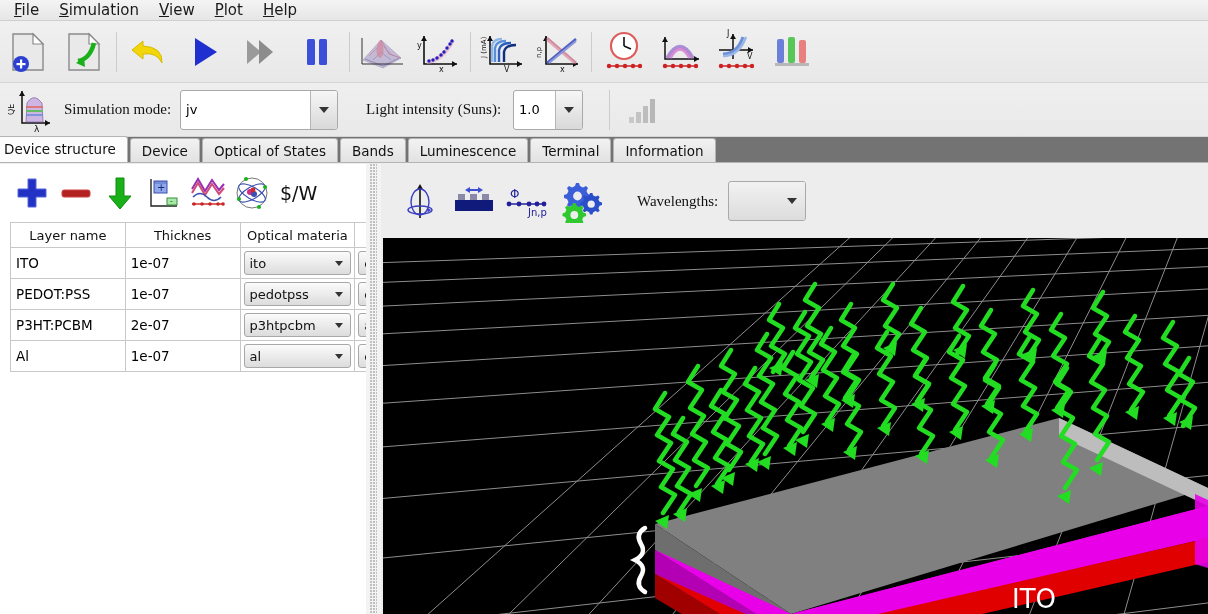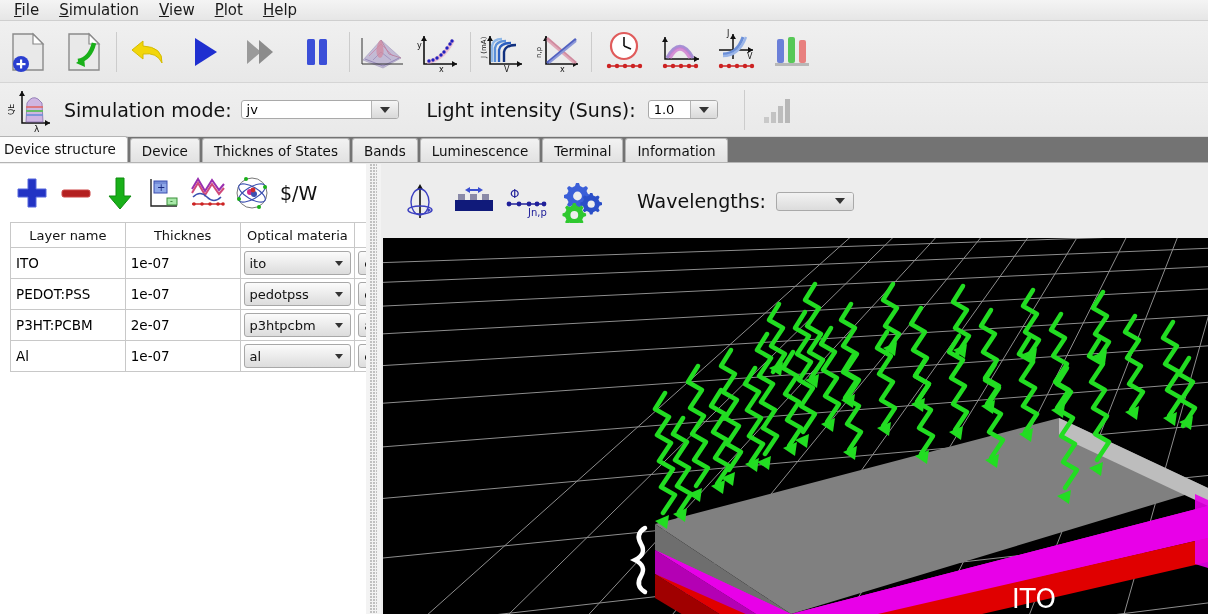--- a/index.html
+++ b/index.html
@@ -51,25 +51,25 @@
 
   
   .toolbar2 {
     height: 54px;
     background: linear-gradient(to bottom, #efefef, #e9e9e9);
     border-bottom: 1px solid #d5d5d5;
     display: flex; align-items: center;
     box-sizing: border-box;
     padding-left: 6px;
   }
-  .label-txt { font-size: 19px; color: #111; white-space: nowrap; }
+  .label-txt { font-size: 15px; color: #111; white-space: nowrap; font-family: Liberation Serif, serif; }
 
   .combo {
     position: relative;
-    height: 19px;
+    height: 40px;
     border: 1px solid #a9a9a9;
     border-radius: 3px;
     background: #fff;
     display: flex; align-items: center;
     box-sizing: border-box;
     overflow: hidden;
     justify-content: flex-end;
   }
   .combo .cval {
     flex: 1; padding-left: 5px; font-size: 13px;
@@ -491,21 +491,21 @@
         <rect x="10" y="17" width="5" height="11" fill="#c3c3c3"></rect>
         <rect x="17" y="11" width="5" height="17" fill="#bdbdbd"></rect>
         <rect x="24" y="4" width="5" height="24" fill="#b7b7b7"></rect>
       </svg>
     </div>
   </div>
 
   <div class="tabstrip">
     <div class="tab active">Device structure</div>
     <div class="tab">Device</div>
-    <div class="tab">Thicknes of States</div>
+    <div class="tab">Optical of States</div>
     <div class="tab">Bands</div>
     <div class="tab">Luminescence</div>
     <div class="tab">Terminal</div>
     <div class="tab">Information</div>
   </div>
 
   <div class="main">
 
     <div class="left-pane">
 

